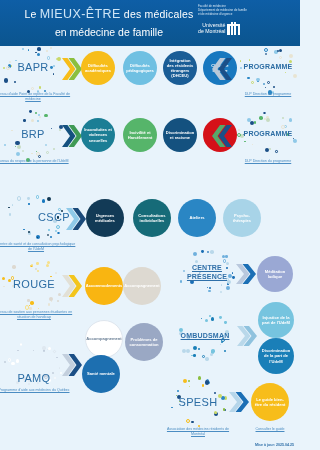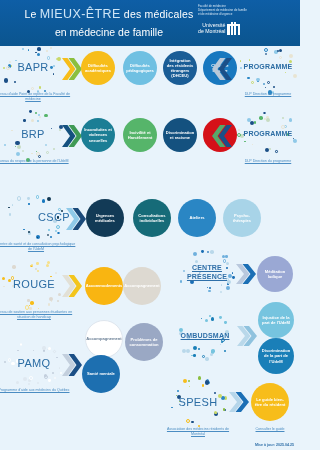--- a/index.html
+++ b/index.html
@@ -402,21 +402,21 @@
         <span style="height: 3.9px; width: 3.9px; left: 39px; top: 40.3px; background: transparent; border: 0.6px solid rgb(195, 207, 221);"></span>
         <span style="height: 2.3px; width: 2.3px; left: 43.4px; top: 44.4px; background: rgb(255, 255, 255);"></span>
         <span style="height: 3.1px; width: 3.1px; left: 11.1px; top: 46.3px; background: rgb(223, 232, 240);"></span>
         <span style="height: 1.2px; width: 1.2px; left: 27.8px; top: 14.6px; background: rgb(195, 207, 221);"></span>
         <span style="height: 2.8px; width: 2.8px; left: 54.5px; top: 36.7px; background: rgb(255, 255, 255);"></span>
         <span style="height: 3.9px; width: 3.9px; left: 17.7px; top: 41.7px; background: rgb(223, 232, 240);"></span>
         <span style="height: 2.6px; width: 2.6px; left: 46.9px; top: 36.6px; background: rgb(195, 207, 221);"></span>
         <span style="height: 3.5px; width: 3.5px; left: 24.4px; top: 41.3px; background: transparent; border: 0.6px solid rgb(255, 255, 255);"></span>
         <span style="height: 3.4px; width: 3.4px; left: 37.3px; top: 11.2px; background: rgb(223, 232, 240);"></span>
       </div>
-      <div class="node-label " style="left: -1px; top: 357px; width: 70px;">PAMQ</div>
+      <div class="node-label " style="left: -1px; top: 372px; width: 70px;">PAMQ</div>
       <div class="caption" style="left: -3px; top: 388px; width: 74px;">Programme d'aide aux médecins du Québec</div>
       <div class="chev" style="left: 62px; top: 354px;">
         <svg width="20" height="22" viewBox="0 0 20 22">
       <path d="M0,0 L8,11 L0,22 L5.5,22 L13.5,11 L5.5,0 Z" fill="#c3cfdd"></path>
       <path d="M6.5,0 L14.5,11 L6.5,22 L12,22 L20,11 L12,0 Z" fill="#1b4f86"></path>
     </svg>
       </div>
       <div class="bub" style="left: 85px; top: 320px; height: 38px; width: 38px; background: rgb(255, 255, 255); color: rgb(106, 127, 149); border: 0.8px solid rgb(223, 230, 238);">Accompagnement</div>
       <div class="bub" style="left: 125px; top: 323px; height: 38px; width: 38px; background: rgb(154, 168, 196); color: rgb(255, 255, 255);">Problèmes de consommation</div>
       <div class="bub" style="left: 82px; top: 355px; height: 38px; width: 38px; background: rgb(29, 111, 176);">Santé mentale</div>

